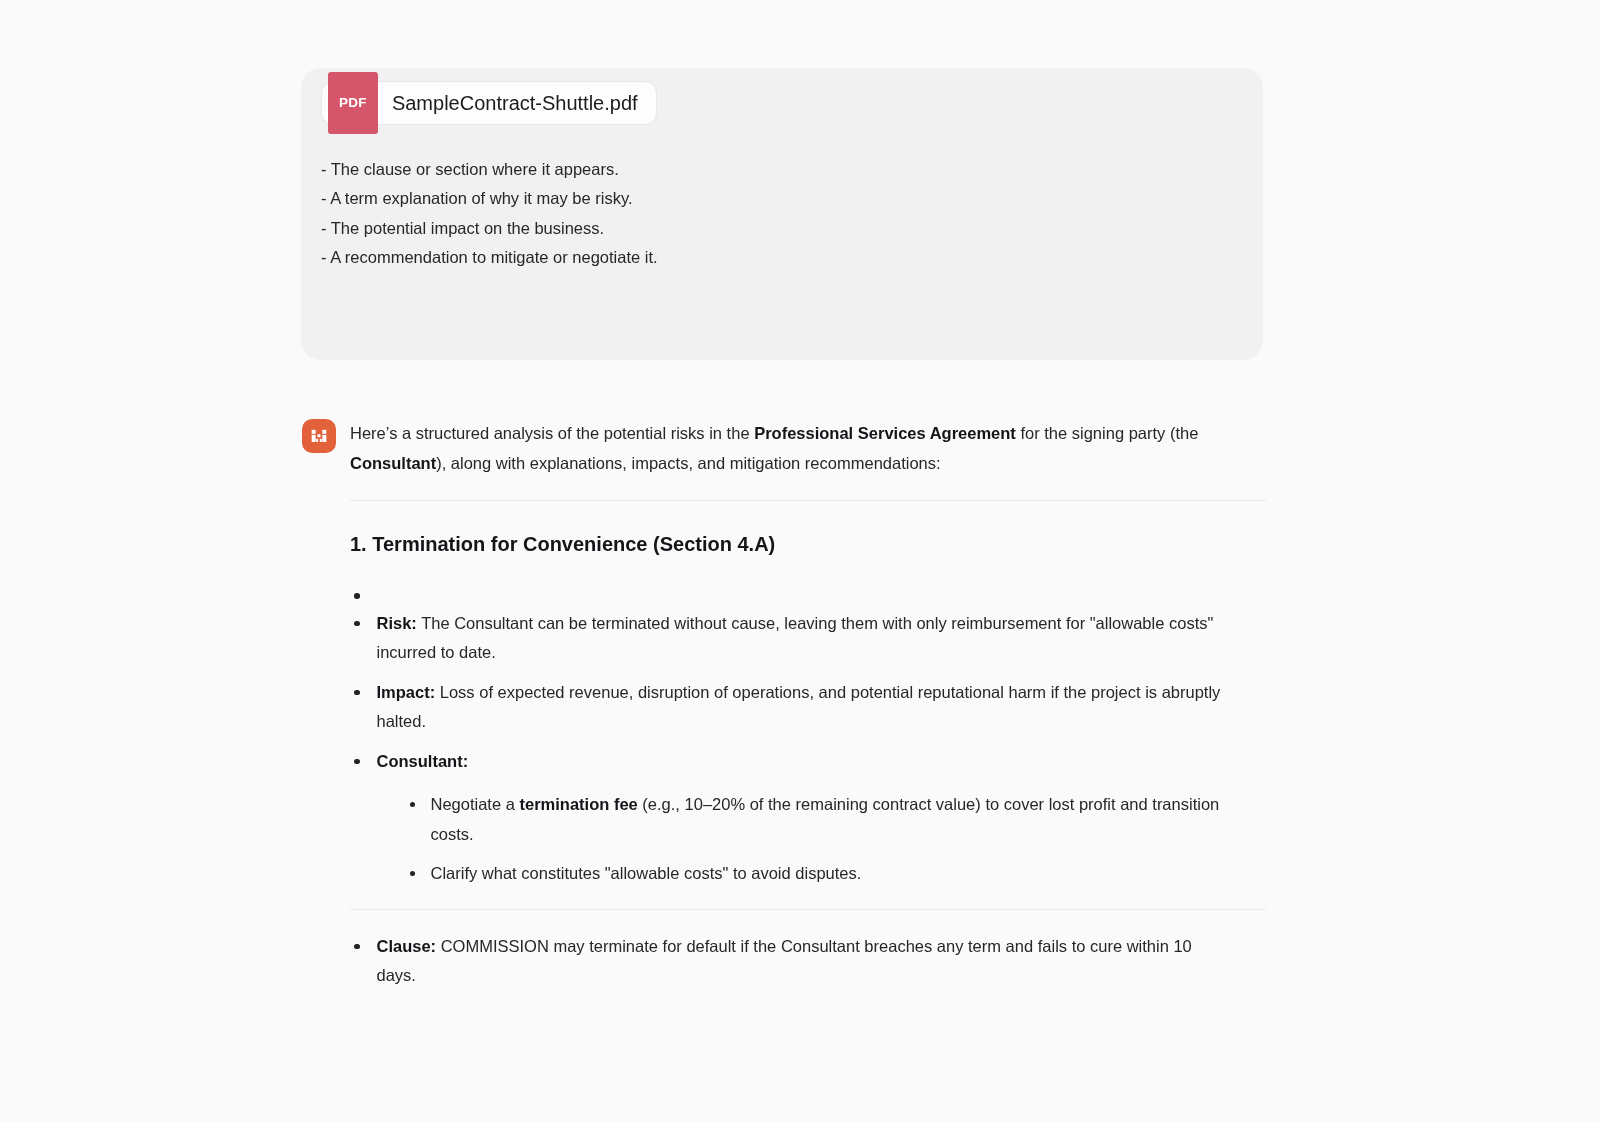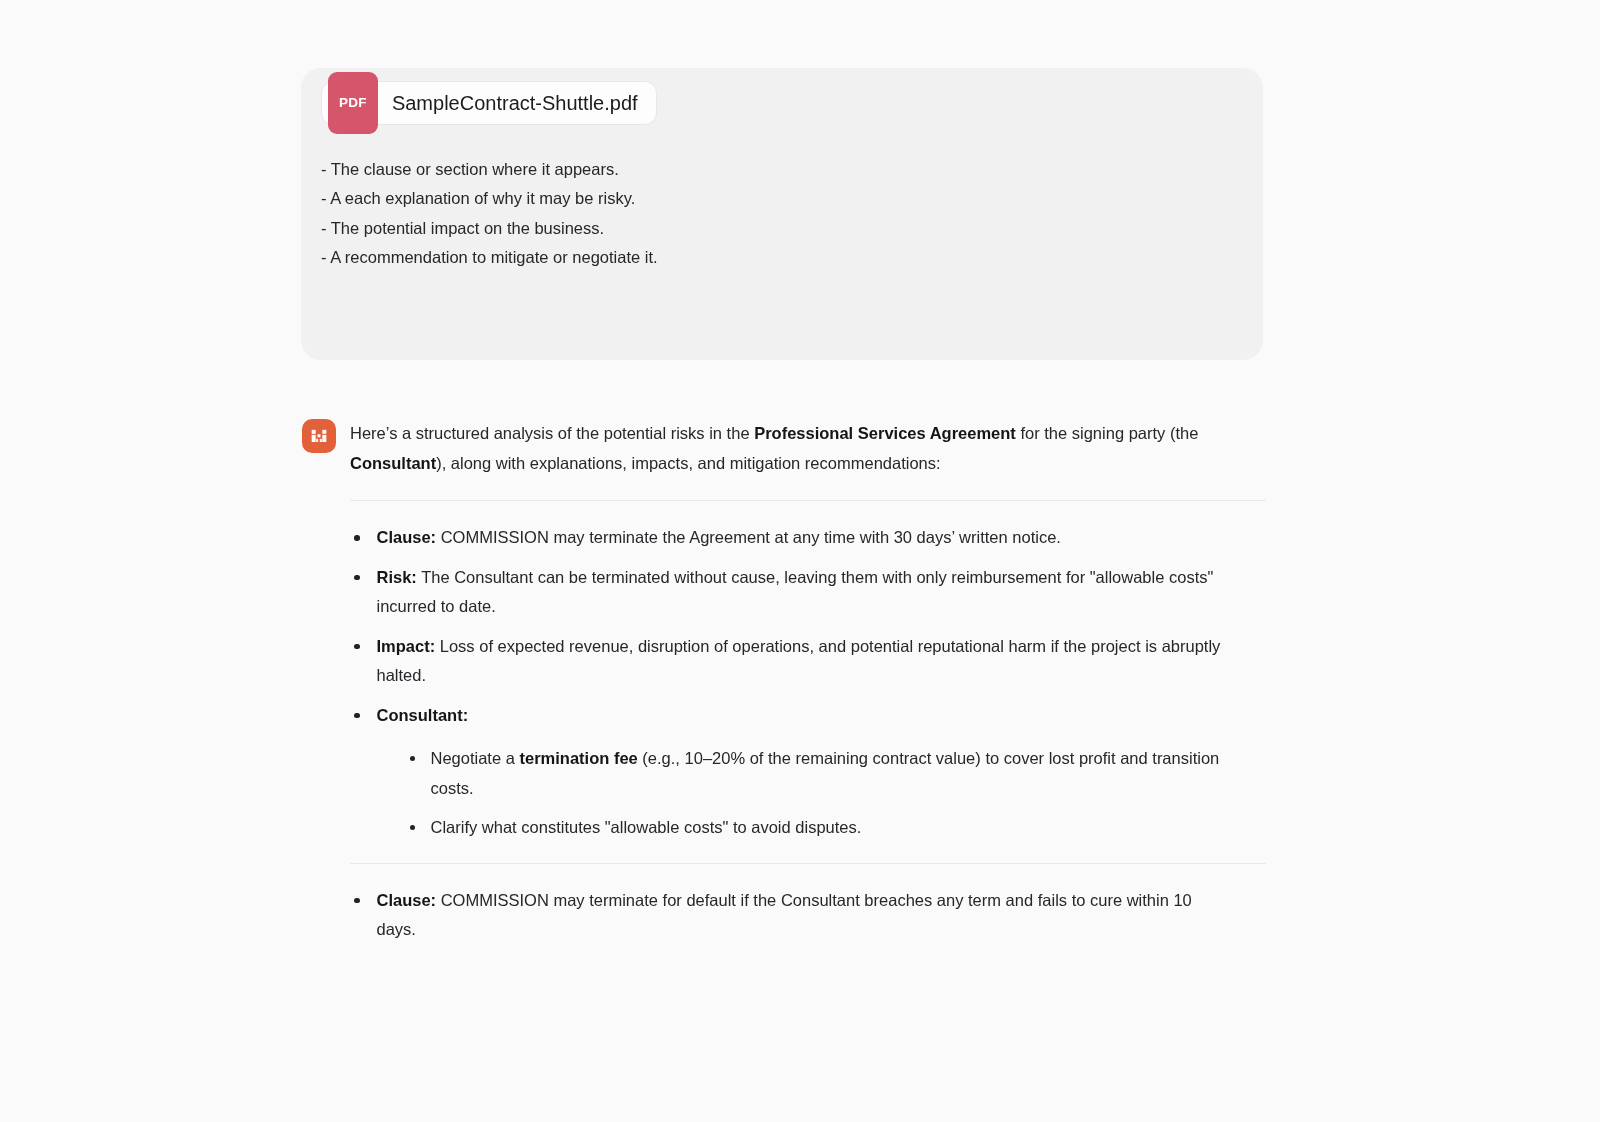--- a/index.html
+++ b/index.html
@@ -29,21 +29,21 @@
   }
   .attachment-chip{
     display:inline-flex;align-items:center;gap:14px;
     background:var(--chip-bg);border:1px solid var(--chip-border);
     border-radius:12px;padding:6px 18px 6px 6px;height:44px;
     cursor:pointer;
   }
   .pdf-badge{
     background:var(--pdf-badge-bg);color:#fff;
     font-size:13.5px;font-weight:700;letter-spacing:.3px;
-    padding:24px 11px;border-radius:9px;line-height:1;
+    padding:24px 11px;border-radius:3px;line-height:1;
   }
   .attachment-name{font-size:20px;color:#1b1c1f;}
   .user-text{font-size:16.5px;line-height:29.5px;max-width:895px;margin-top:18px;}
   .user-gap{height:29.5px;}
   .user-line{font-size:16.5px;line-height:29.5px;}
   
   .assistant-avatar{
     position:absolute;left:302px;top:419px;width:34px;height:34px;
     background:var(--avatar-bg);border-radius:10px;
     display:flex;align-items:center;justify-content:center;
@@ -77,21 +77,21 @@
 </head>
 <body>
 
 <div class="user-bubble">
   <div class="attachment-chip">
     <span class="pdf-badge">PDF</span>
     <span class="attachment-name">SampleContract-Shuttle.pdf</span>
   </div>
   <div class="user-gap"></div>
   <div class="user-line">- The clause or section where it appears.</div>
-  <div class="user-line">- A each explanation of why it may be risky.</div>
+  <div class="user-line">- A term explanation of why it may be risky.</div>
   <div class="user-line">- The potential impact on the business.</div>
   <div class="user-line">- A recommendation to mitigate or negotiate it.</div>
 </div>
 
 <div class="assistant-avatar">
   <svg class="logo-svg" viewBox="0 0 24 24" xmlns="http://www.w3.org/2000/svg">
     <g fill="#ffffff">
       <rect x="3.2" y="4.6" width="4.8" height="4.8"></rect>
       <rect x="16" y="4.6" width="4.8" height="4.8"></rect>
       <rect x="10.2" y="9.9" width="3.6" height="3.6"></rect>
@@ -102,26 +102,26 @@
     </g>
   </svg>
 </div>
 
 <div class="assistant-content">
 
   <p class="a-intro"><span>Here’s a structured analysis of the potential risks in the </span><span class="b">Professional Services Agreement</span><span> for the signing party (the </span><span class="b">Consultant</span><span>), along with explanations, impacts, and mitigation recommendations:</span></p>
 
   <div class="divider d1"></div>
 
+  <h3 class="section-heading">1. Termination for Convenience (Section 4.A)</h3>
 
   <div class="bullet-list">
 
     <div class="li">
       <span class="dot"></span>
-      <div class="li-text"><span class="b">Clause:</span><span> COMMISSION may terminate the Agreement at any time with 30 days’ written notice.</span></div>
     </div>
 
     <div class="li">
       <span class="dot"></span>
       <div class="li-text"><span class="b">Risk:</span><span> The Consultant can be terminated without cause, leaving them with only reimbursement for "allowable costs" incurred to date.</span></div>
     </div>
 
     <div class="li">
       <span class="dot"></span>
       <div class="li-text"><span class="b">Impact:</span><span> Loss of expected revenue, disruption of operations, and potential reputational harm if the project is abruptly halted.</span></div>

